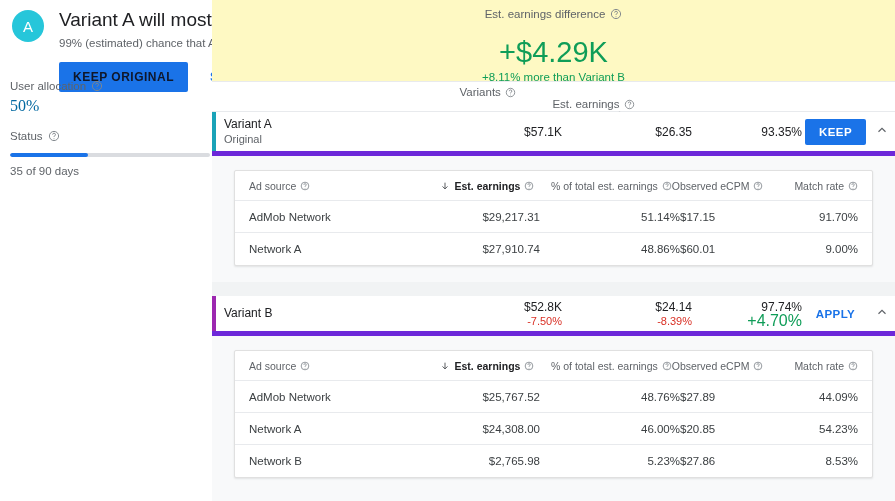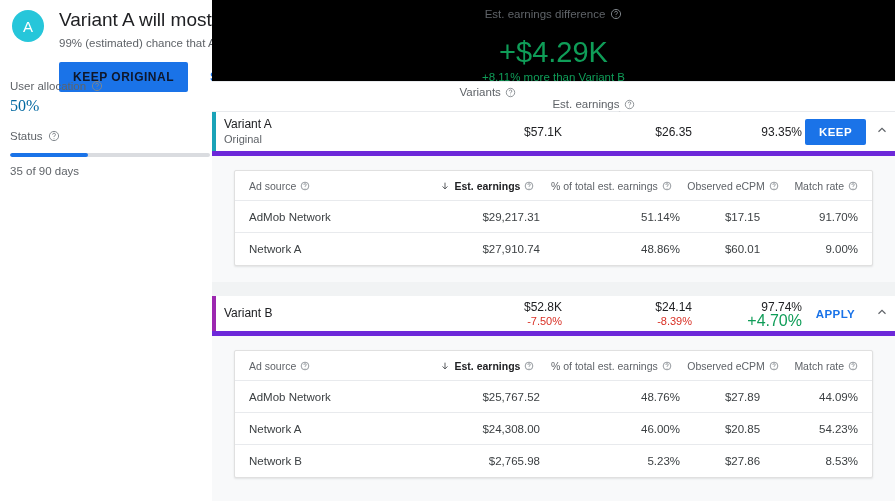--- a/index.html
+++ b/index.html
@@ -136,21 +136,21 @@
     font-size: 11.5px;
     color: #5f6368;
   }
 
   
   .summary {
     position: absolute;
     left: 212px; top: 0;
     width: 683px;
     height: 82px;
-    background: #000000;
+    background: #fef9c3;
     border-bottom: 1px solid #e8eaed;
     text-align: center;
   }
   .summary-label {
     margin-top: 8px;
     font-size: 11.5px;
     color: #5f6368;
     display: inline-flex;
     align-items: center;
     gap: 5px;
@@ -268,21 +268,21 @@
     display: flex;
     align-items: center;
     height: 32px;
     border-bottom: 1px solid #e8eaed;
   }
   .d-row:last-child { border-bottom: none; }
   .d-head { height: 30px; }
   .d-c1 { width: 180px; padding-left: 14px; text-align: left; }
   .d-c2 { width: 125px; text-align: right; }
   .d-c3 { width: 140px; text-align: right; }
-  .d-c4 { width: 125px; text-align: center; }
+  .d-c4 { width: 125px; text-align: left; }
   .d-c5 { flex: 1; text-align: right; padding-right: 14px; }
   .dth { font-size: 10.5px; color: #5f6368; white-space: nowrap; }
   .dth-sorted { font-size: 10.5px; color: #202124; font-weight: 700; }
   .dtd { font-size: 11.5px; color: #3c4043; white-space: nowrap; }
 
   .gap-strip { height: 14px; background: #f1f3f4; }
   .foot-strip { height: 30px; background: #f8f9fa; }
 
   .qm { flex: 0 0 auto; line-height: 0; }
 </style>

